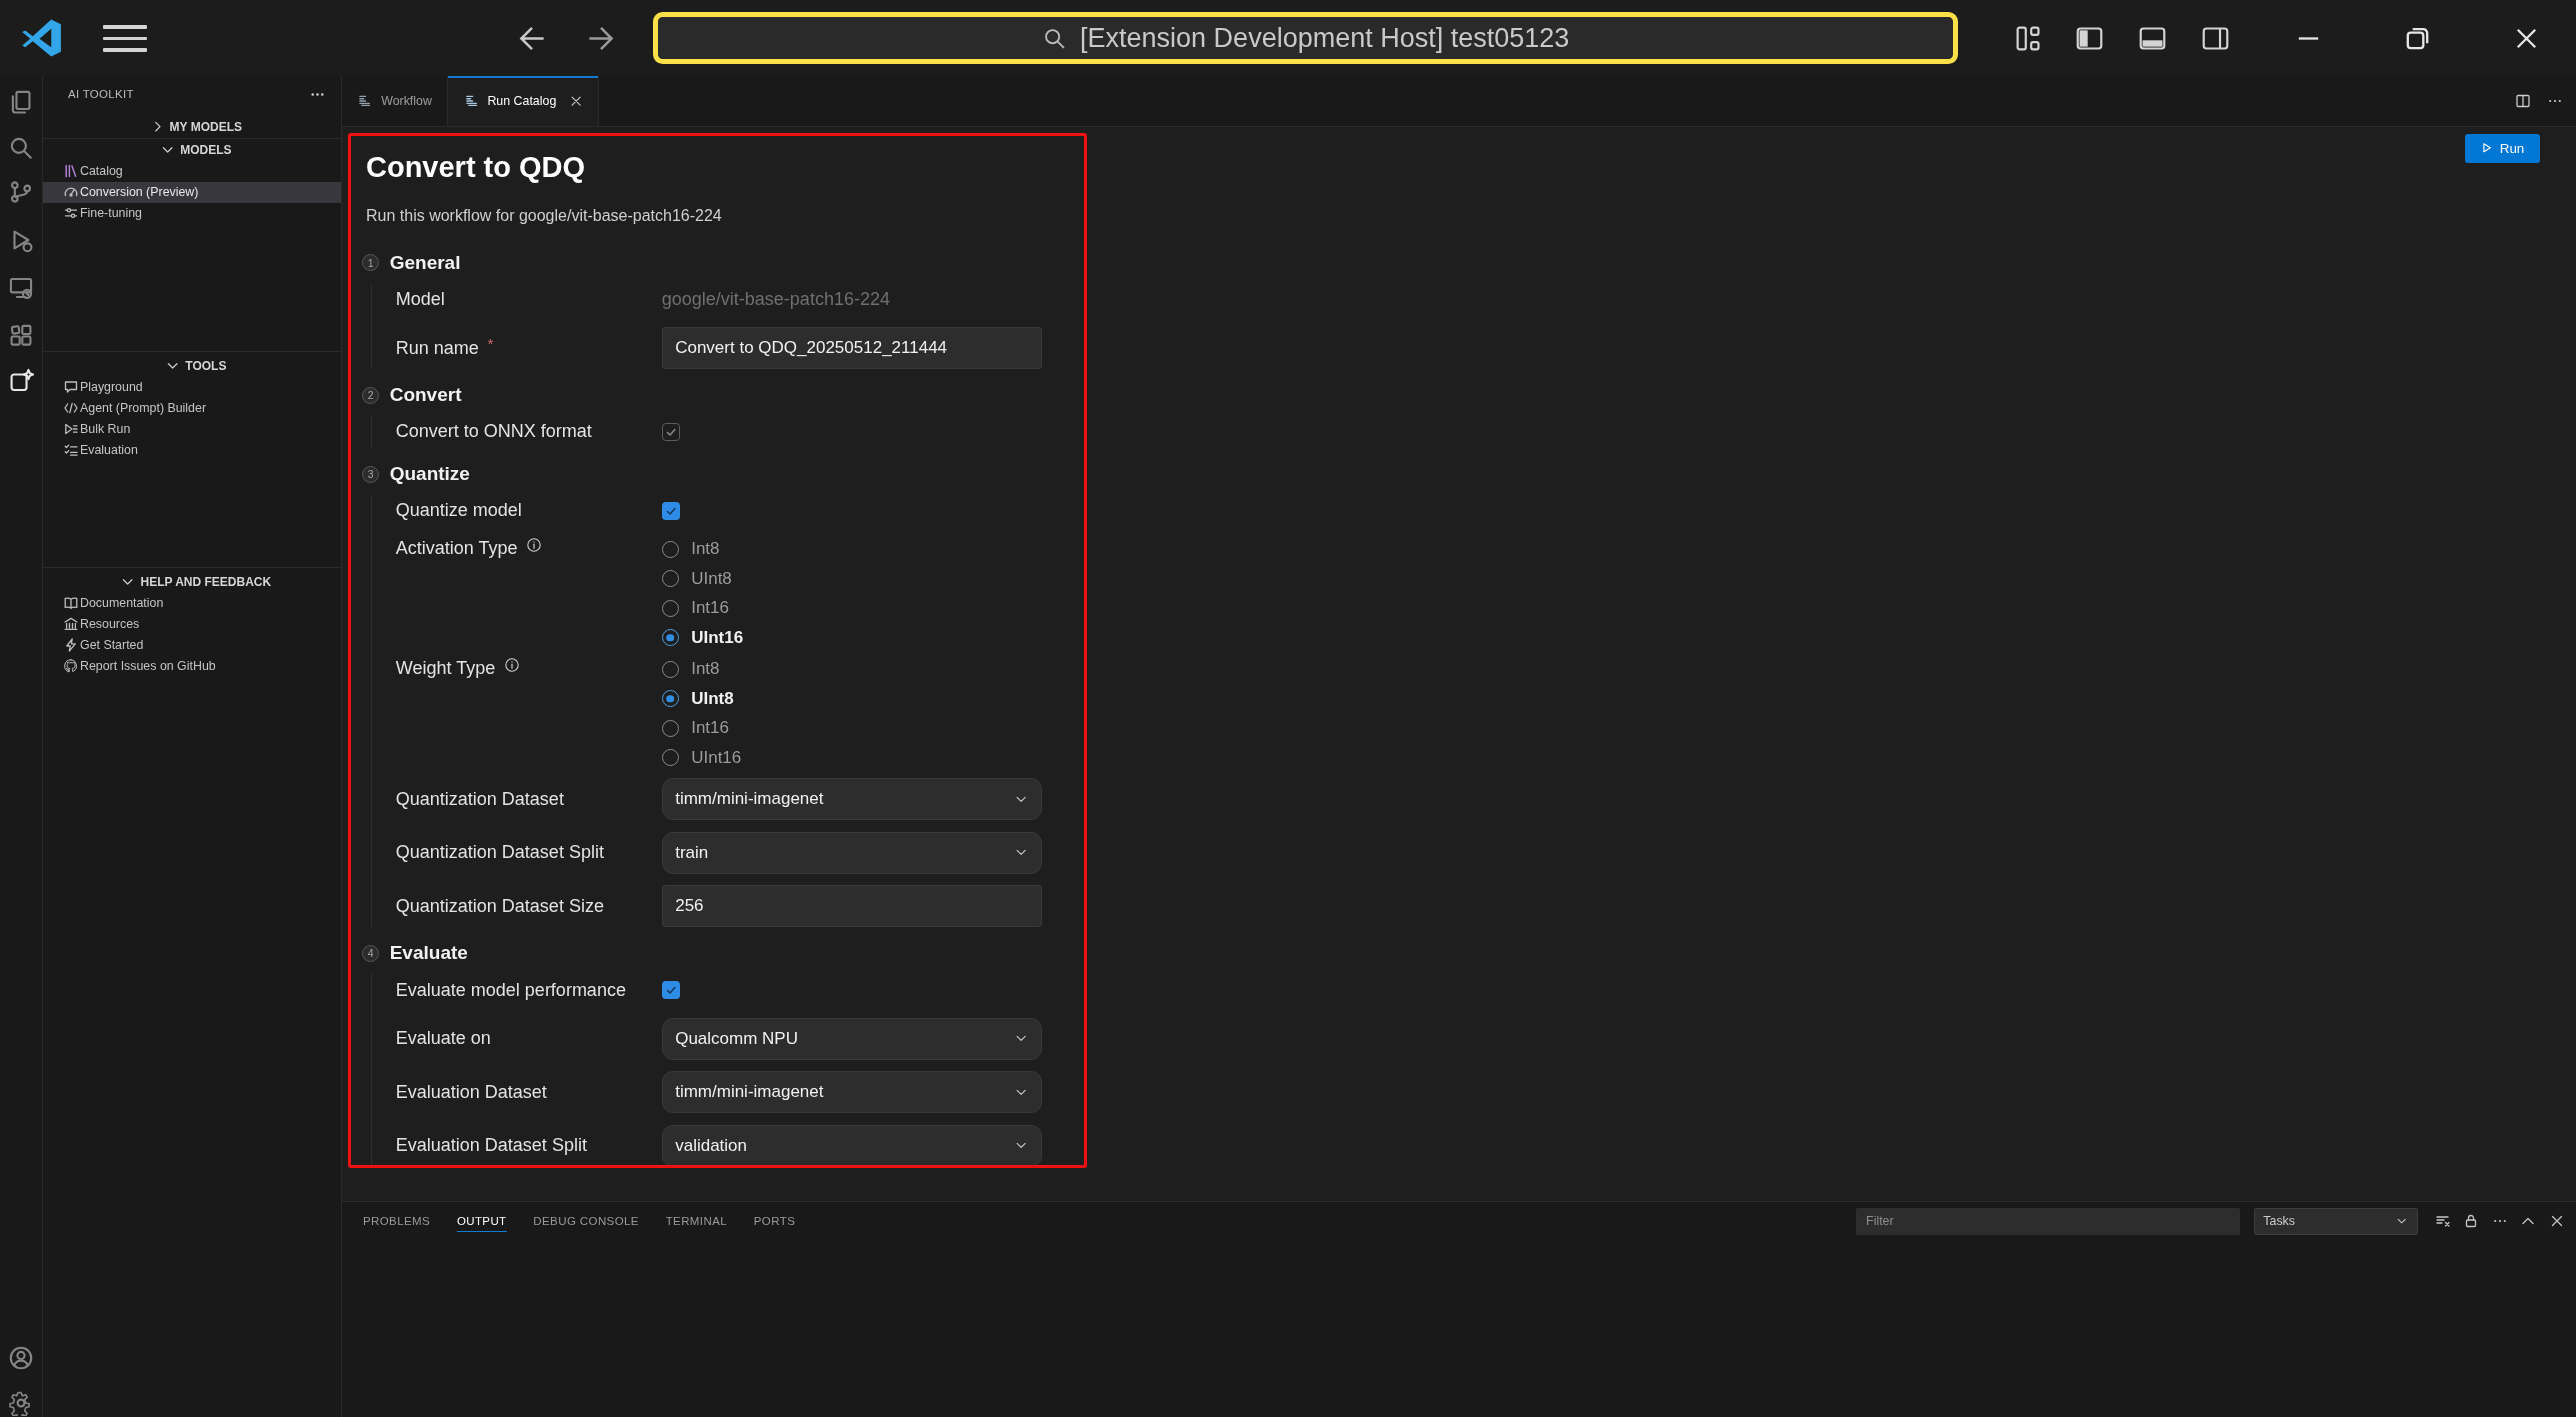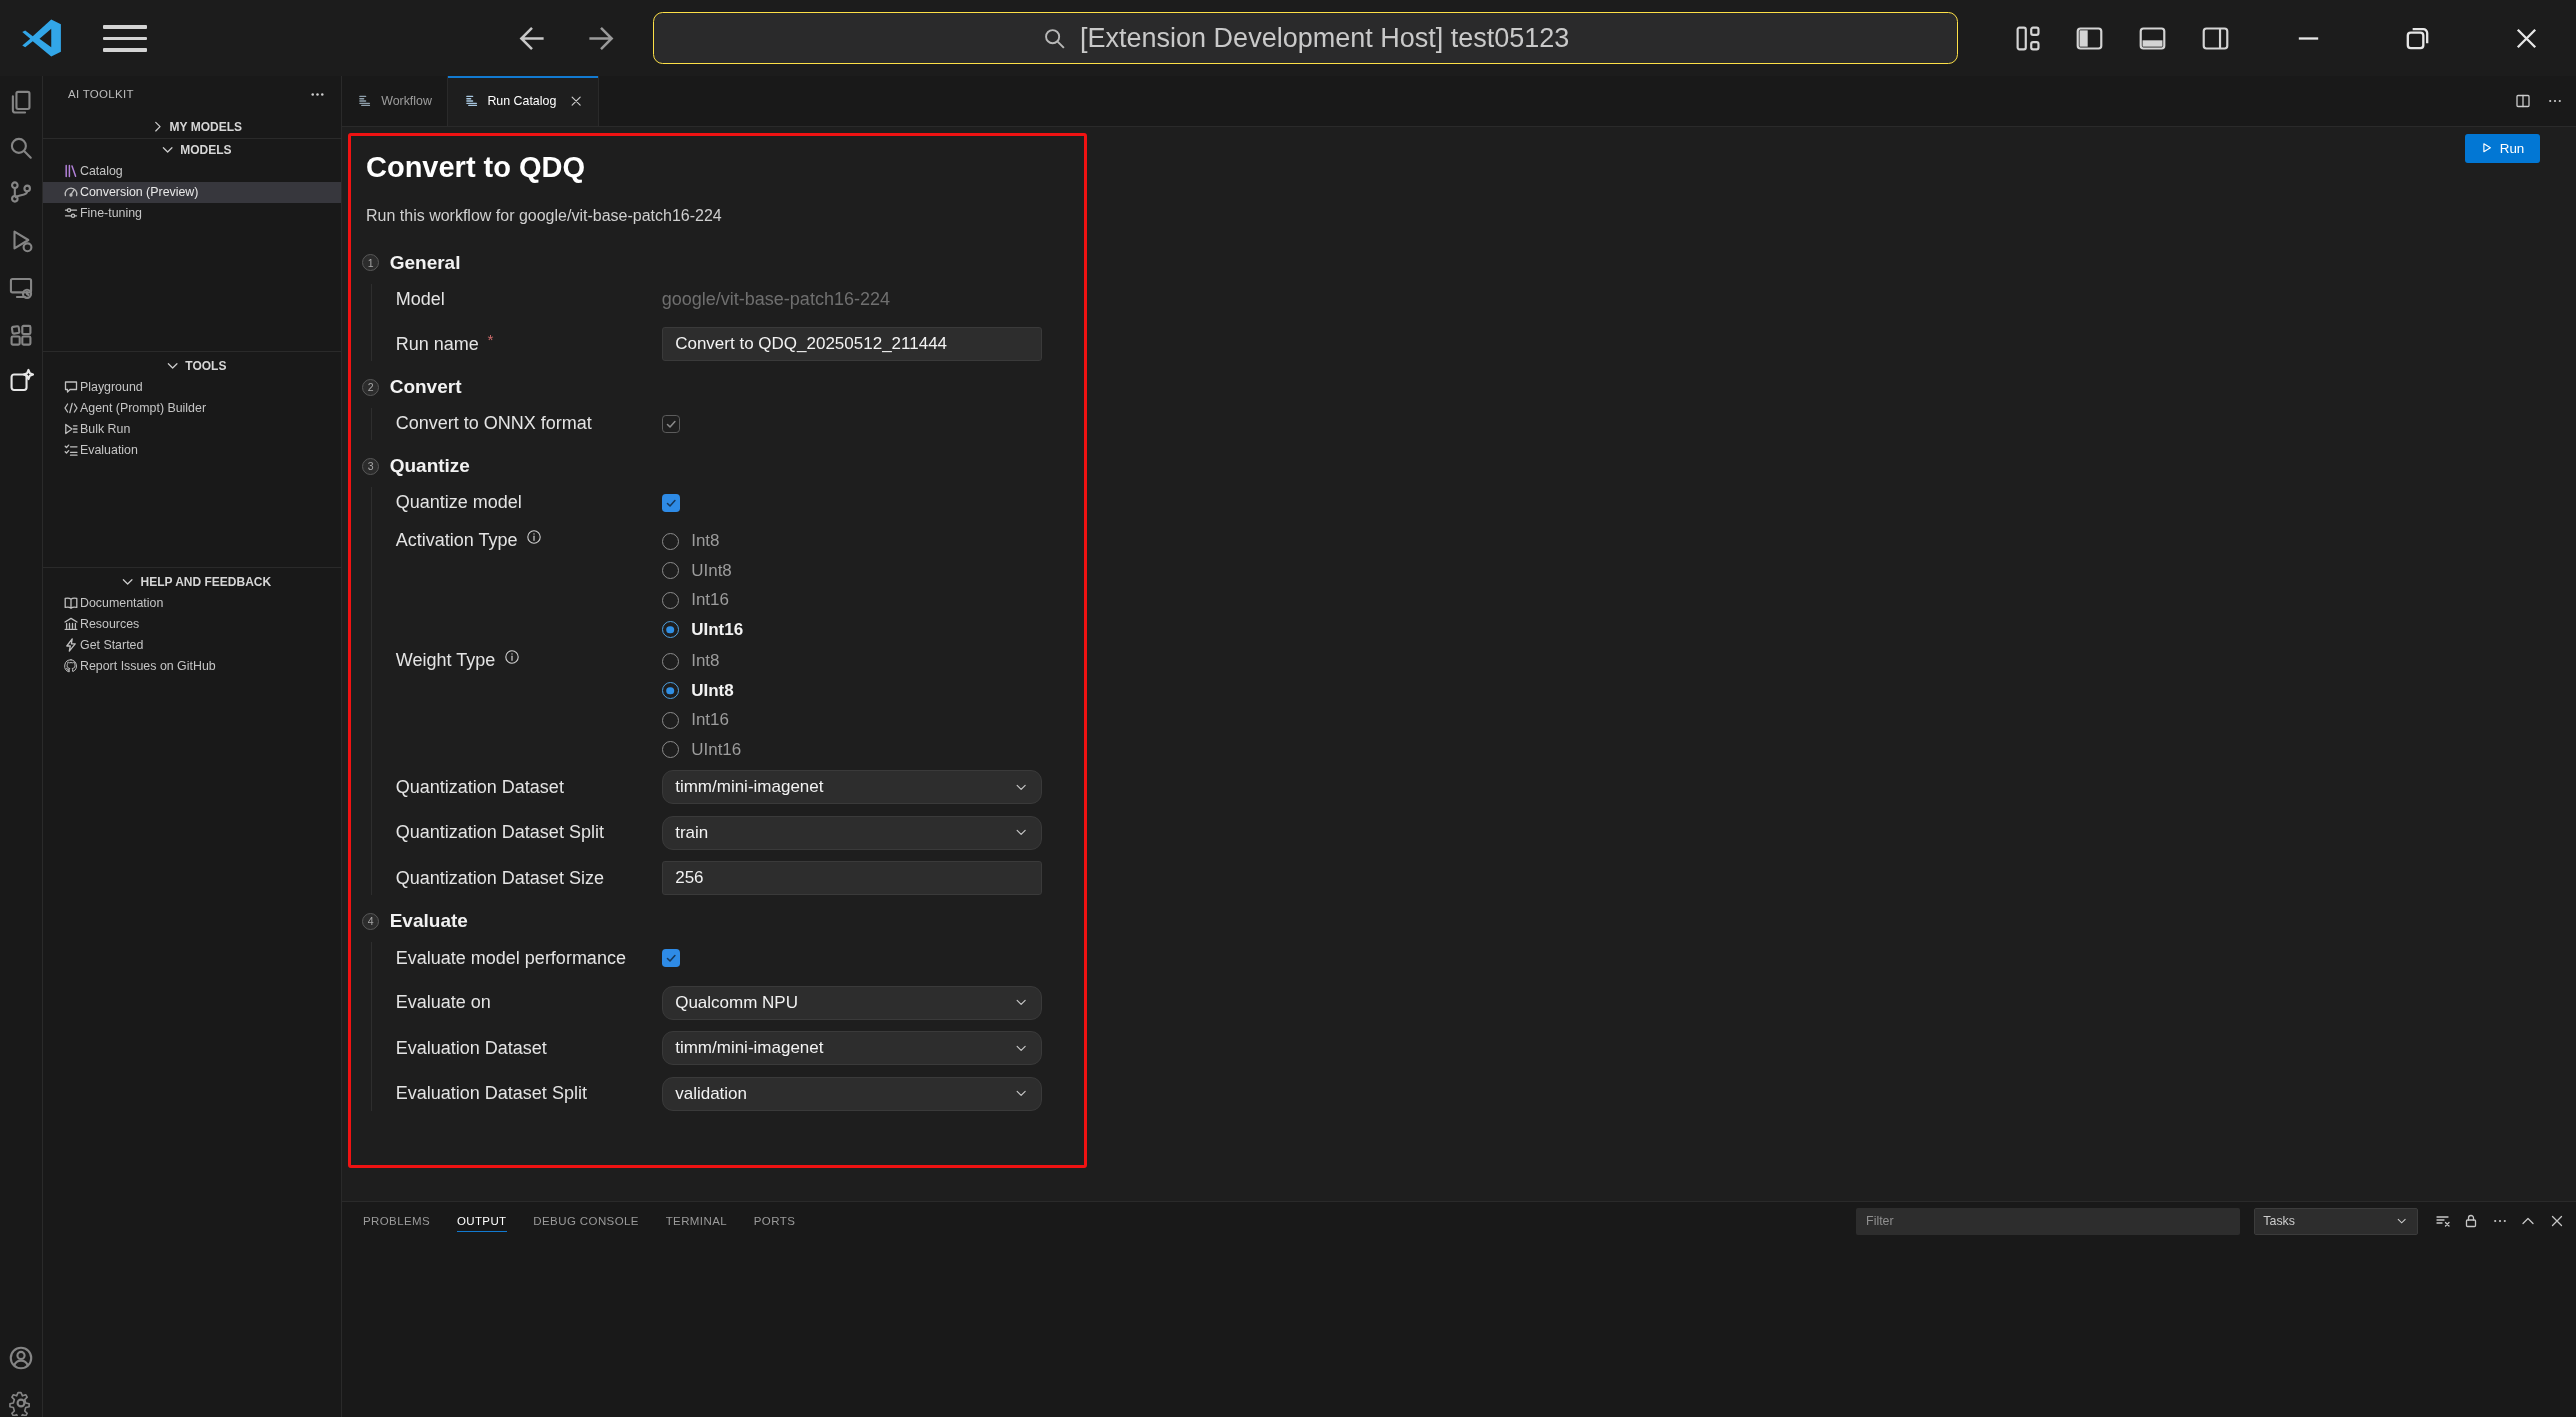--- a/index.html
+++ b/index.html
@@ -11,21 +11,21 @@
   
   .titlebar { position:absolute; left:0; top:0; width:2576px; height:76px; background:#1c1c1c; }
   .vscode-logo { position:absolute; left:21px; top:17px; width:42px; height:42px; }
   .menu-icon { position:absolute; left:103px; top:25px; width:44px; height:27px;
                display:flex; flex-direction:column; justify-content:space-between; }
   .menu-icon span { height:3.8px; background:#d4d4d4; border-radius:1px; }
   .nav-arrow { position:absolute; top:23px; width:32px; height:31px; color:#c8c8c8; }
   .nav-back { left:516px; }
   .nav-fwd  { left:585px; color:#9a9a9a; }
   .cmd-center { position:absolute; left:653px; top:12.4px; width:1305px; height:52px;
-                background:#2a2a2b; border:1px solid #fde047; border-radius:9.6px;
+                background:#2a2a2b; border:5px solid #fde047; border-radius:9.6px;
                 display:flex; align-items:center; justify-content:center; gap:13.4px; }
   .cmd-center .search-glyph { color:#b8b8b8; }
   .cmd-text { font-size:27px; color:#c9c9c9; }
   .tb-icon { position:absolute; top:24px; width:29px; height:29px; color:#d4d4d4; }
   .win-btn { position:absolute; top:23px; width:31px; height:31px; color:#e6e6e6; }
 
   
   .activitybar { position:absolute; left:0; top:76px; width:43px; bottom:0;
                  background:#191919; border-right:1px solid #2a2a2a; }
   .ab-item { position:absolute; left:50%; transform:translateX(-50%); width:26px; height:26px; color:#858585; }
@@ -78,21 +78,21 @@
   .badge { width:17px; height:17px; border-radius:50%; background:#2c2c2c; border:1px solid #585858;
            color:#a8a8a8; font-size:10.5px; display:flex; align-items:center; justify-content:center; }
   .sec-title { font-size:19px; font-weight:bold; color:#f2f2f2; }
   .section-body { margin-left:8.6px; border-left:1px solid #2e2e2e; padding-left:24px; }
   .frow { display:grid; grid-template-columns:266px 380px; align-items:center; margin-bottom:11.5px; min-height:32px; }
   .frow.top { align-items:start; }
   .flabel { font-size:18px; color:#e4e4e4; display:flex; align-items:center; gap:8.6px; }
   .req { color:#cc6b6b; font-size:15.3px; position:relative; top:-3.8px; }
   .info-icon { width:16px; height:16px; color:#cfcfcf; position:relative; top:-3.8px; }
   .readonly-val { color:#6f6f6f; font-size:18px; }
-  .textbox, .selectbox { height:34px; background:#2d2d2d; border:1px solid #3a3a3a; border-radius:2.9px;
+  .textbox, .selectbox { height:42px; background:#2d2d2d; border:1px solid #3a3a3a; border-radius:2.9px;
                          display:flex; align-items:center; padding:0 12.4px; font-size:17px; color:#f2f2f2; }
   .selectbox { justify-content:space-between; cursor:pointer;border-radius:11px; }
   .selectbox .sel-chev { width:14.3px; height:14.3px; color:#c8c8c8; }
   .checkbox { width:18px; height:18px; border-radius:3.8px; background:#2e8be6; color:#16385c;
               display:flex; align-items:center; justify-content:center; cursor:pointer; }
   .checkbox.disabled { background:transparent; border:1px solid #5c5c5c; color:#8a8a8a; cursor:default; }
   .radio-group { display:flex; flex-direction:column; gap:11.5px; padding-top:1.9px; }
   .radio-opt { display:flex; align-items:center; gap:12.4px; height:18px; cursor:pointer; }
   .radio { width:17px; height:17px; border-radius:50%; border:1px solid #8b8b8b; position:relative; flex:0 0 17px; }
   .radio.checked { border:1.9px solid #4f9fdd; }

